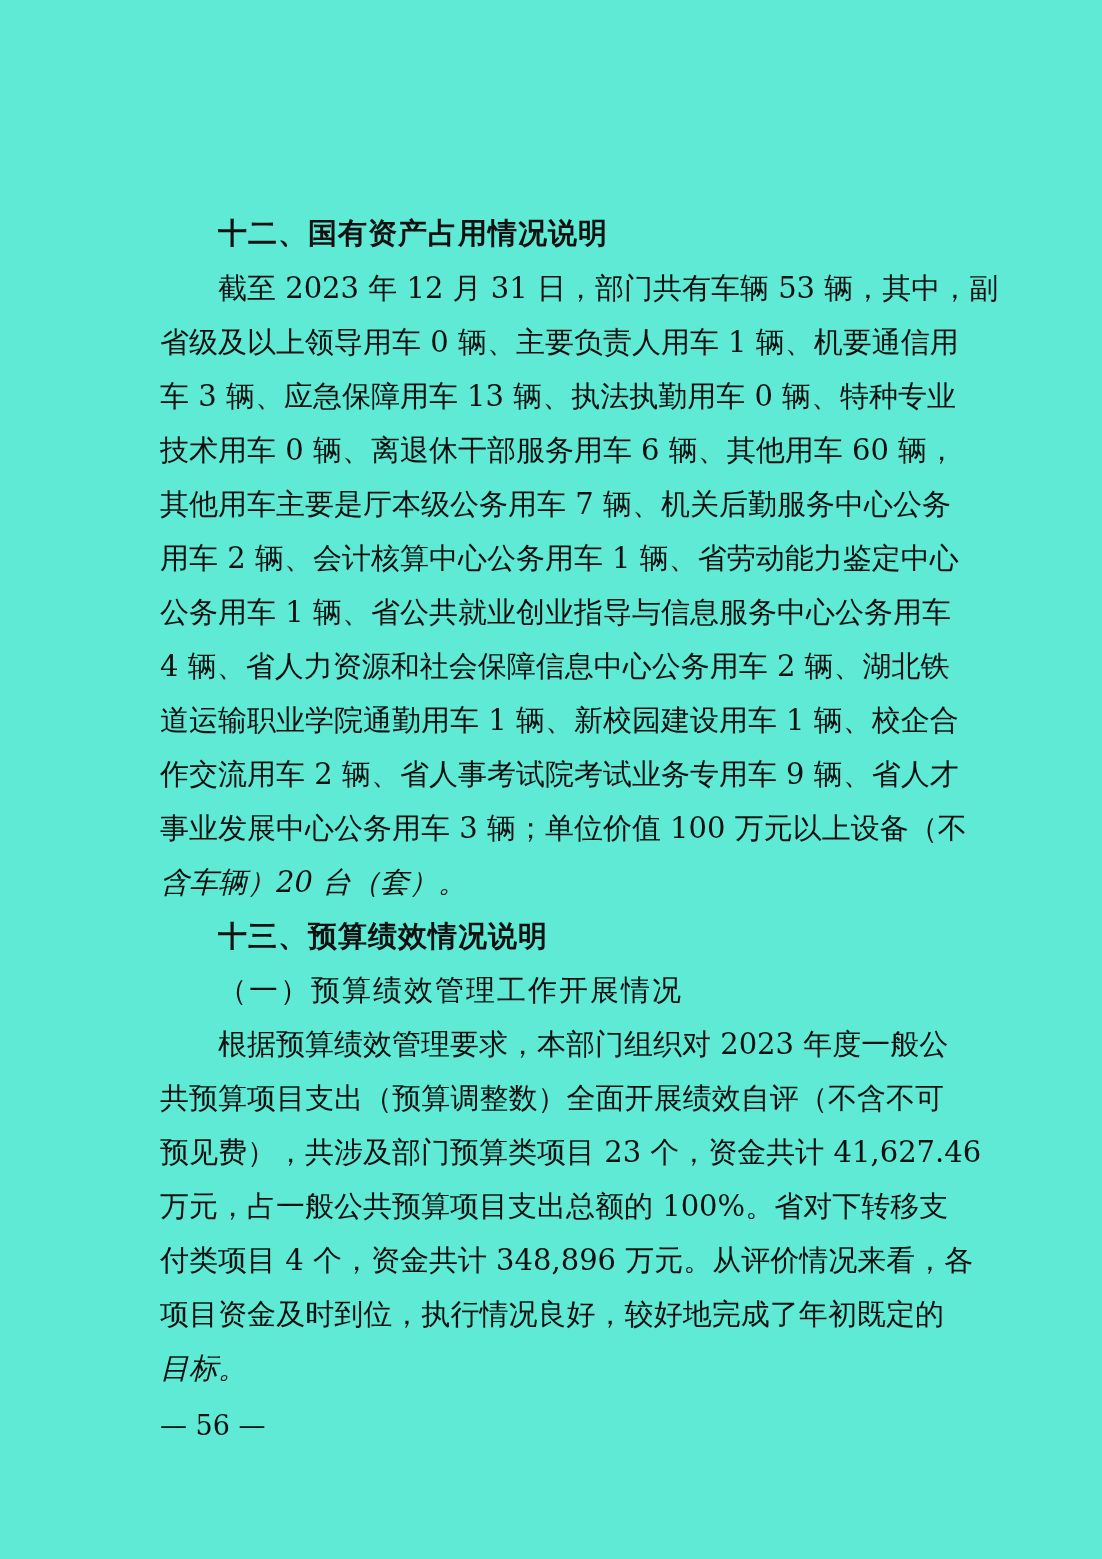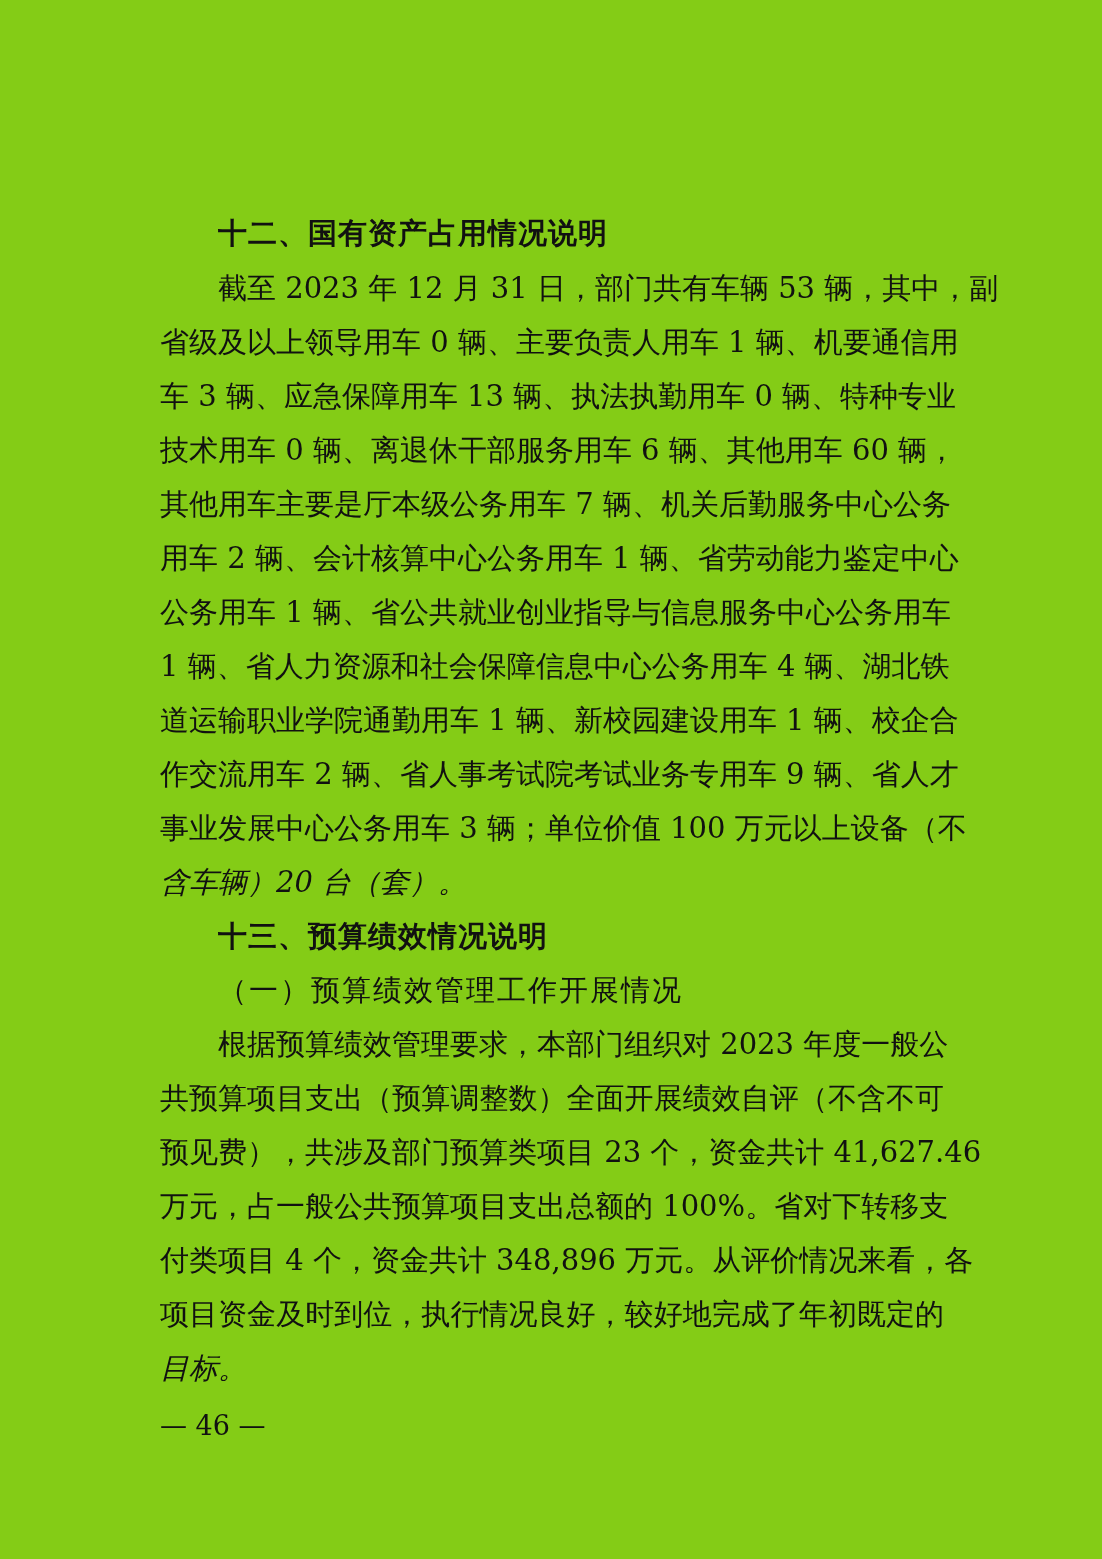--- a/index.html
+++ b/index.html
@@ -1,18 +1,18 @@
 <!DOCTYPE html>
 <html><head>
 <meta charset="utf-8">
 <style>
   html, body { margin: 0; padding: 0; background: #ffffff; }
   body { width: 1102px; height: 1559px; position: relative; overflow: hidden;
          font-family: "DejaVu Serif", "Liberation Serif", serif; color: #111; }
-  .page { position: absolute; left: 0; top: 0; width: 1102px; height: 1559px; background: #84cc16; }
+  .page { position: absolute; left: 0; top: 0; width: 1102px; height: 1559px; background: #5eead4; }
   .line { position: absolute; left: 160px; width: 784px; font-size: 29px; line-height: 40px;
           white-space: nowrap; text-align: justify; text-align-last: justify; letter-spacing: 0px; }
   .indent { left: 218px; width: 726px; }
   .heading { font-family: "DejaVu Sans", "Liberation Sans", sans-serif; font-weight: bold;
              text-align: left; text-align-last: left; letter-spacing: 1px; }
   .sub { text-align: center; text-align-last: left; letter-spacing: 2px; }
   .last { text-align: left; text-align-last: left; font-style: italic; }
   .pagenum { position: absolute; left: 160px; top: 1408px; font-size: 27px; line-height: 36px; white-space: pre; }
 </style>
 </head>
@@ -22,31 +22,31 @@
 
   <div class="line indent heading" style="top:213px">十二、国有资产占用情况说明</div>
 
   <div class="line indent" style="top:268px">截至 2023 年 12 月 31 日，部门共有车辆 53 辆，其中，副</div>
   <div class="line" style="top:322px">省级及以上领导用车 0 辆、主要负责人用车 1 辆、机要通信用</div>
   <div class="line" style="top:376px">车 3 辆、应急保障用车 13 辆、执法执勤用车 0 辆、特种专业</div>
   <div class="line" style="top:430px">技术用车 0 辆、离退休干部服务用车 6 辆、其他用车 60 辆，</div>
   <div class="line" style="top:484px">其他用车主要是厅本级公务用车 7 辆、机关后勤服务中心公务</div>
   <div class="line" style="top:538px">用车 2 辆、会计核算中心公务用车 1 辆、省劳动能力鉴定中心</div>
   <div class="line" style="top:592px">公务用车 1 辆、省公共就业创业指导与信息服务中心公务用车</div>
-  <div class="line" style="top:646px">1 辆、省人力资源和社会保障信息中心公务用车 4 辆、湖北铁</div>
+  <div class="line" style="top:646px">4 辆、省人力资源和社会保障信息中心公务用车 2 辆、湖北铁</div>
   <div class="line" style="top:700px">道运输职业学院通勤用车 1 辆、新校园建设用车 1 辆、校企合</div>
   <div class="line" style="top:754px">作交流用车 2 辆、省人事考试院考试业务专用车 9 辆、省人才</div>
   <div class="line" style="top:808px">事业发展中心公务用车 3 辆；单位价值 100 万元以上设备（不</div>
   <div class="line last" style="top:862px">含车辆）20 台（套）。</div>
 
   <div class="line indent heading" style="top:916px">十三、预算绩效情况说明</div>
   <div class="line indent sub" style="top:970px">（一）预算绩效管理工作开展情况</div>
 
   <div class="line indent" style="top:1024px">根据预算绩效管理要求，本部门组织对 2023 年度一般公</div>
   <div class="line" style="top:1078px">共预算项目支出（预算调整数）全面开展绩效自评（不含不可</div>
   <div class="line" style="top:1132px">预见费），共涉及部门预算类项目 23 个，资金共计 41,627.46</div>
   <div class="line" style="top:1186px">万元，占一般公共预算项目支出总额的 100%。省对下转移支</div>
   <div class="line" style="top:1240px">付类项目 4 个，资金共计 348,896 万元。从评价情况来看，各</div>
   <div class="line last" style="top:1348px">目标。</div>
   <div class="line" style="top:1294px">项目资金及时到位，执行情况良好，较好地完成了年初既定的</div>
 
-  <div class="pagenum">— 46 —</div>
+  <div class="pagenum">— 56 —</div>
 </div>
 
 </body></html>

